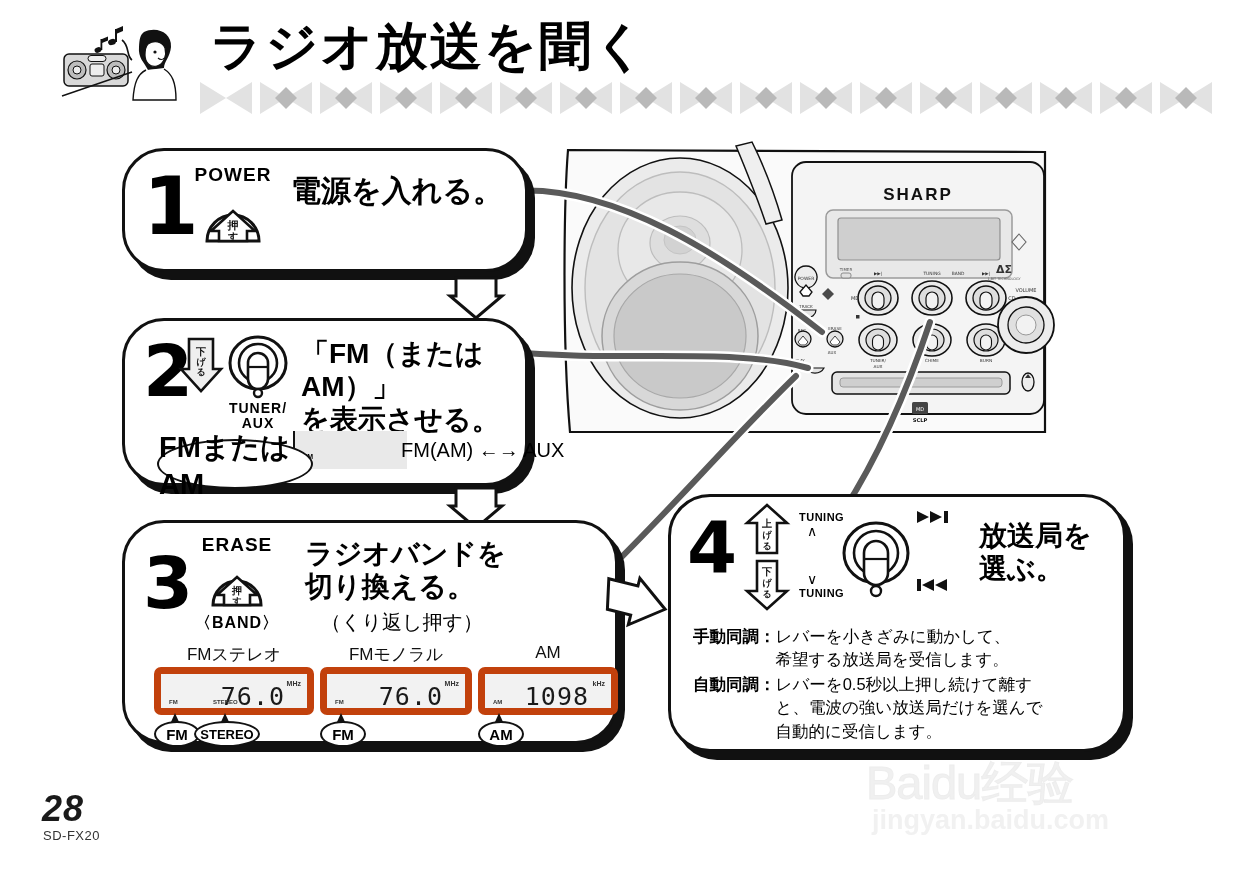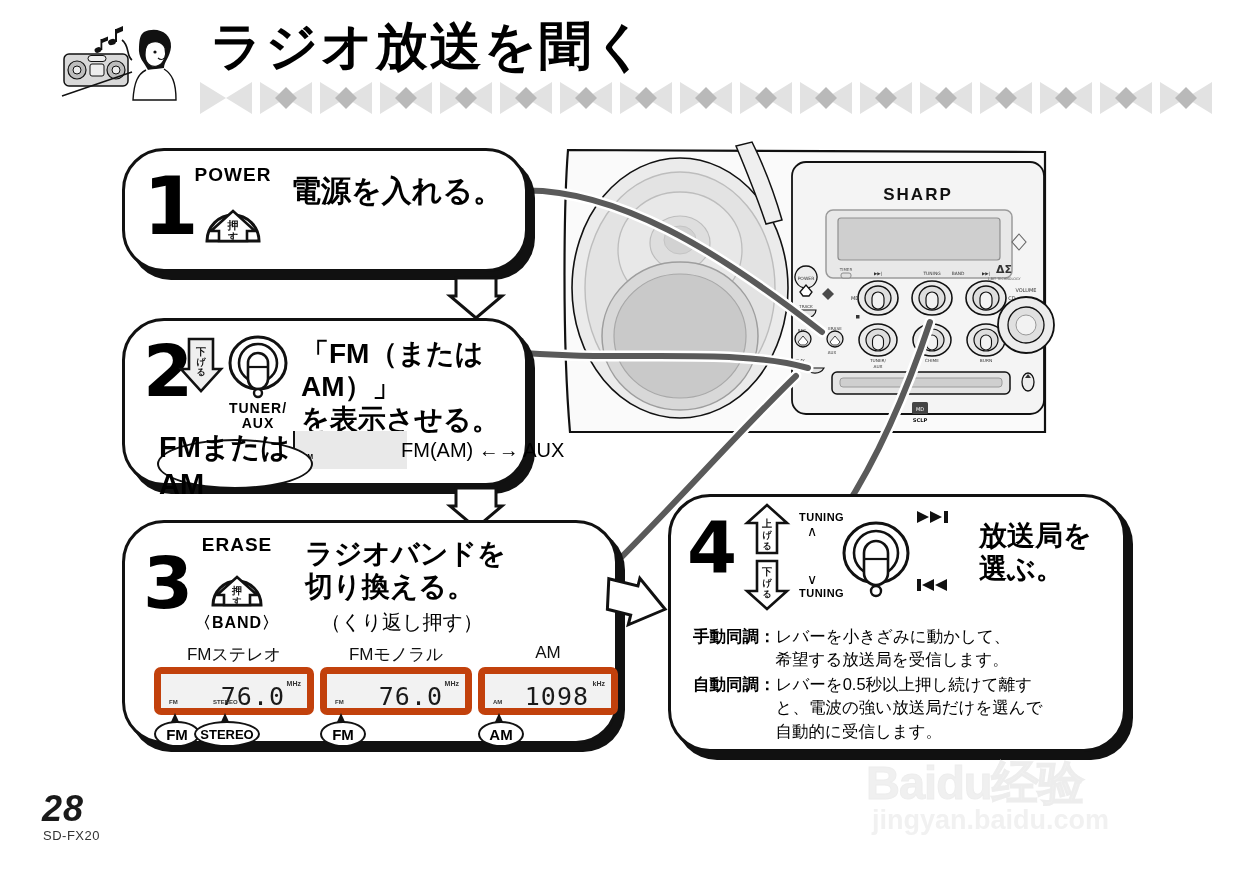--- a/index.html
+++ b/index.html
@@ -91,21 +91,21 @@
   
   #page-number{
     left:42px;top:788px;
     font-size:36px;font-style:italic;font-weight:bold;
     color:#1a1a1a;letter-spacing:1px;
   }
   #model-code{
     left:43px;top:828px;font-size:13px;color:#333;letter-spacing:0.5px;
   }
   #watermark-brand{
-    left:866px;top:752px;font-size:47px;font-weight:bold;
+    left:866px;top:752px;font-size:47px;font-weight:normal;
     color:#f0f0f0;letter-spacing:-1px;white-space:nowrap;
     -webkit-text-stroke:1px #ededed;
   }
   #watermark-url{
     left:872px;top:805px;font-size:27px;font-weight:bold;
     color:#f1f1f1;letter-spacing:0px;white-space:nowrap;
   }
   svg{display:block;overflow:visible;}
 </style>
 </head>

